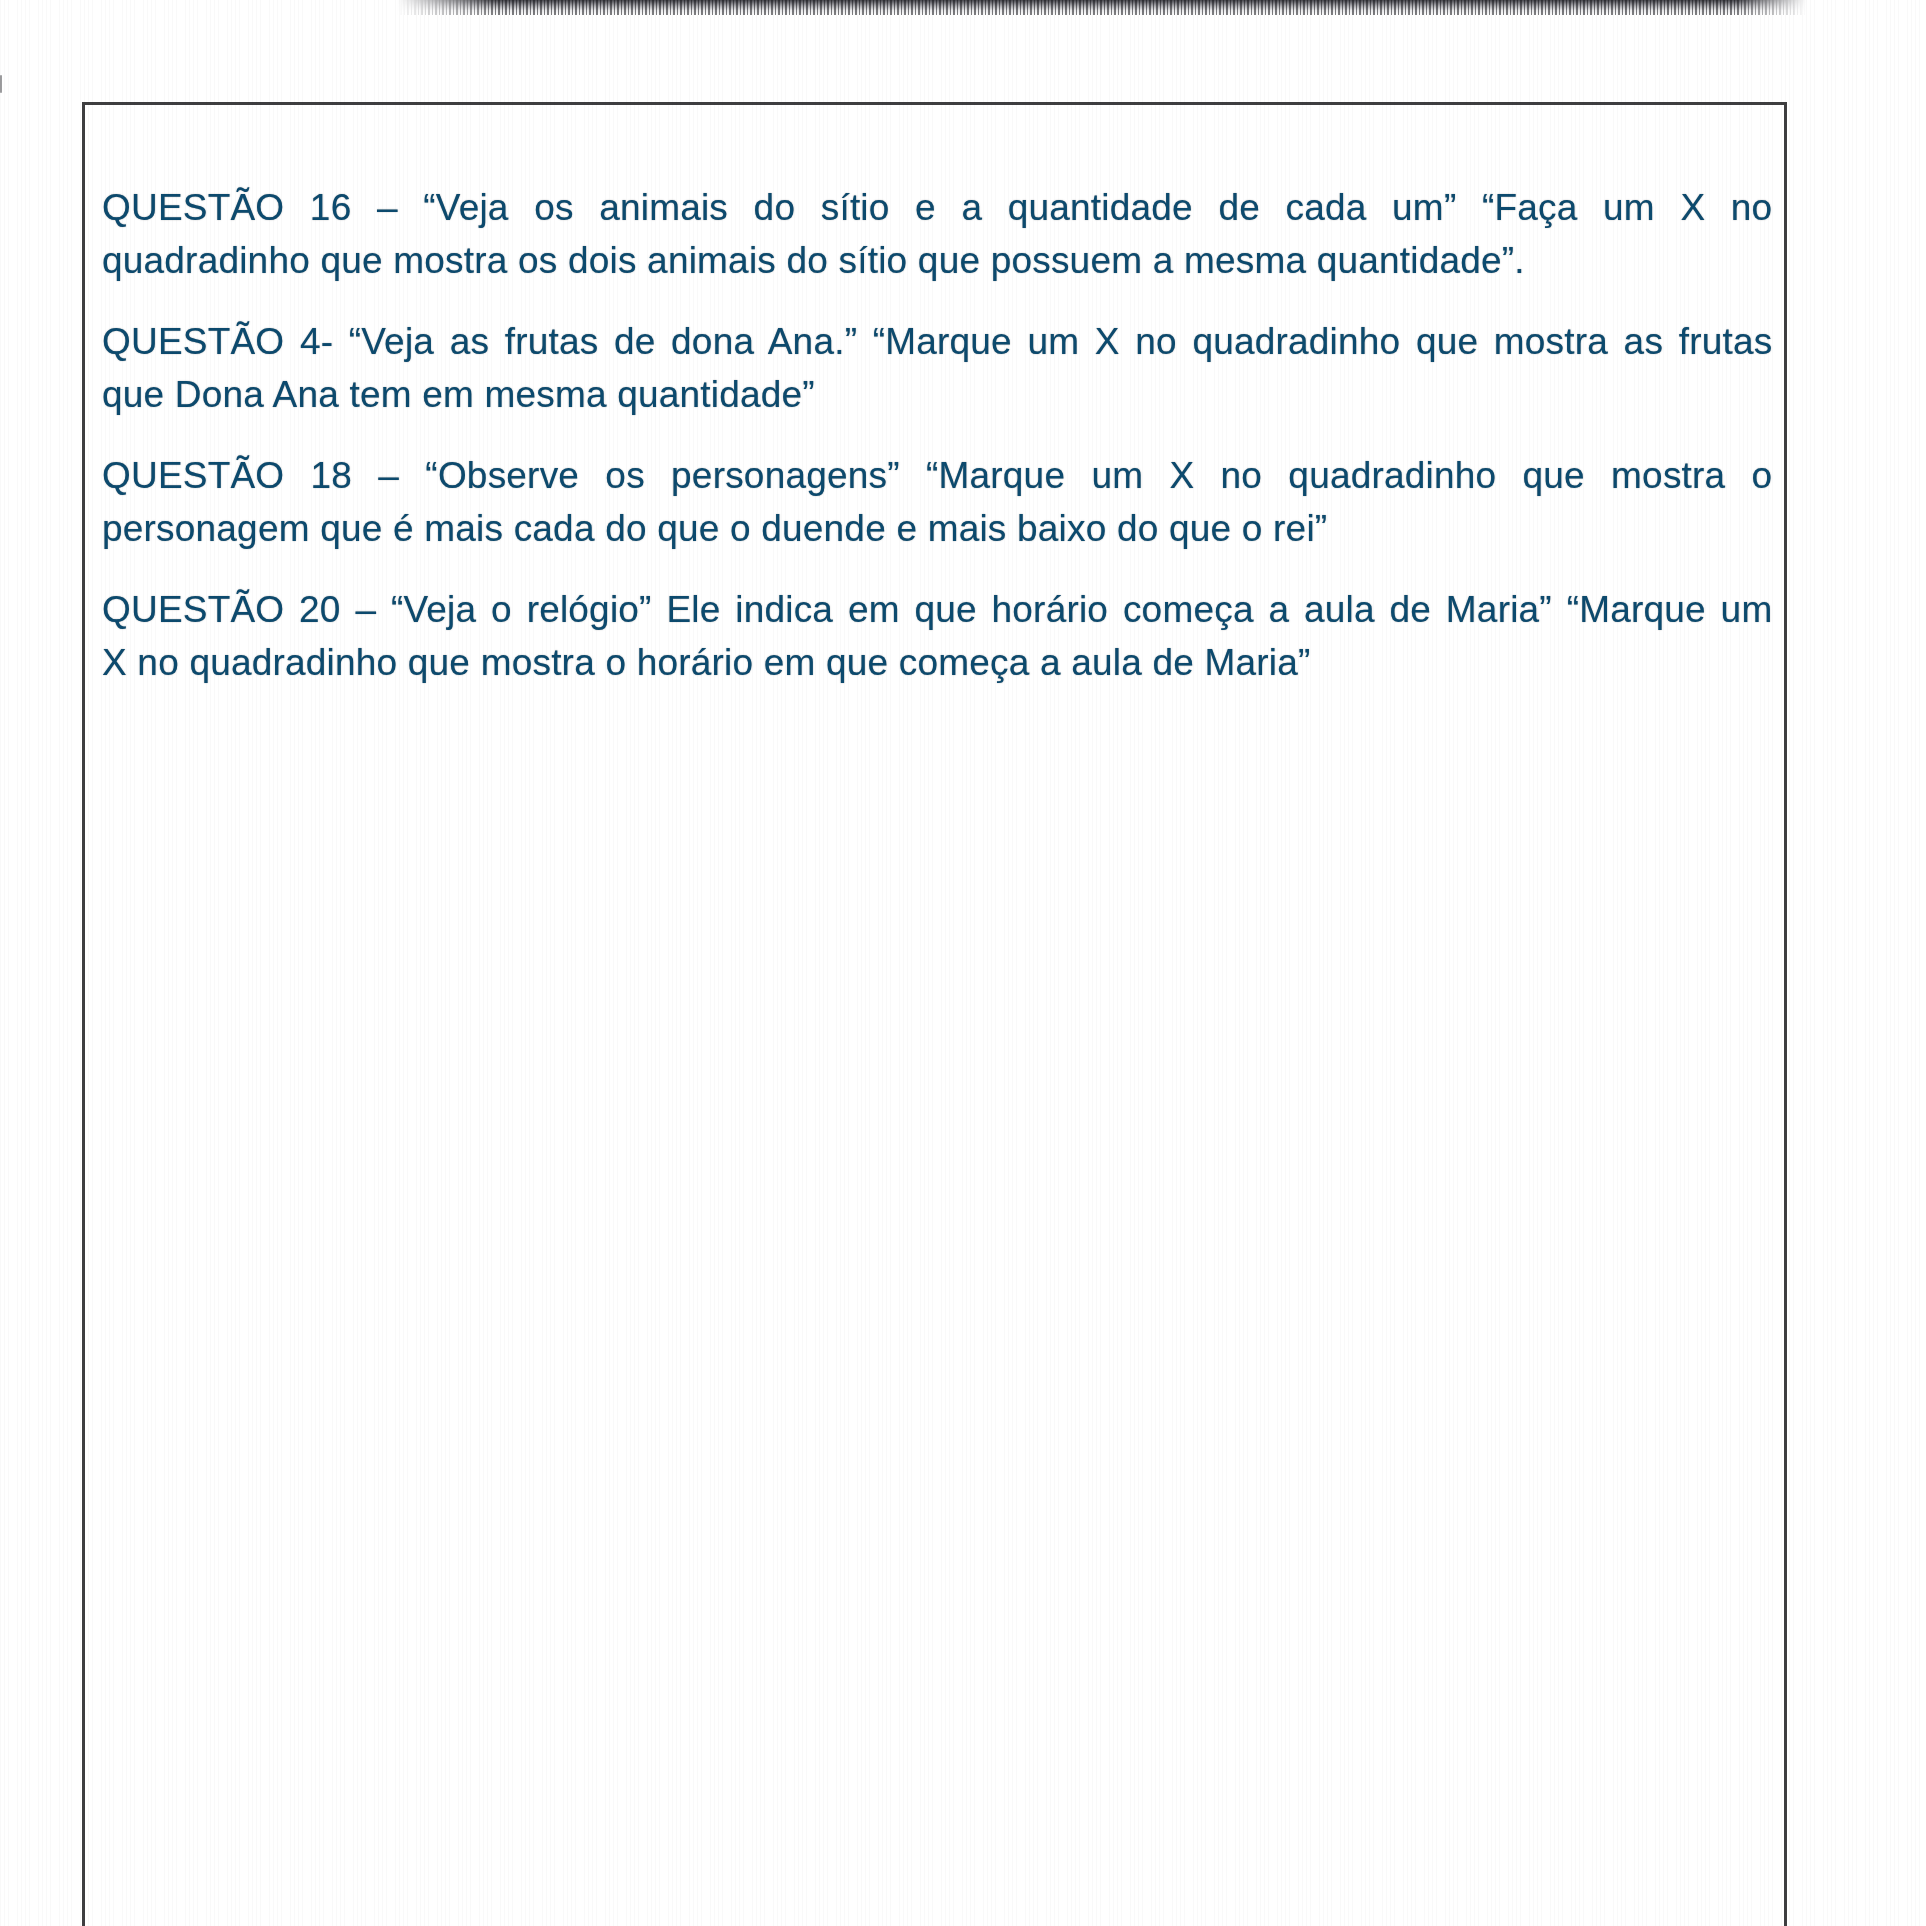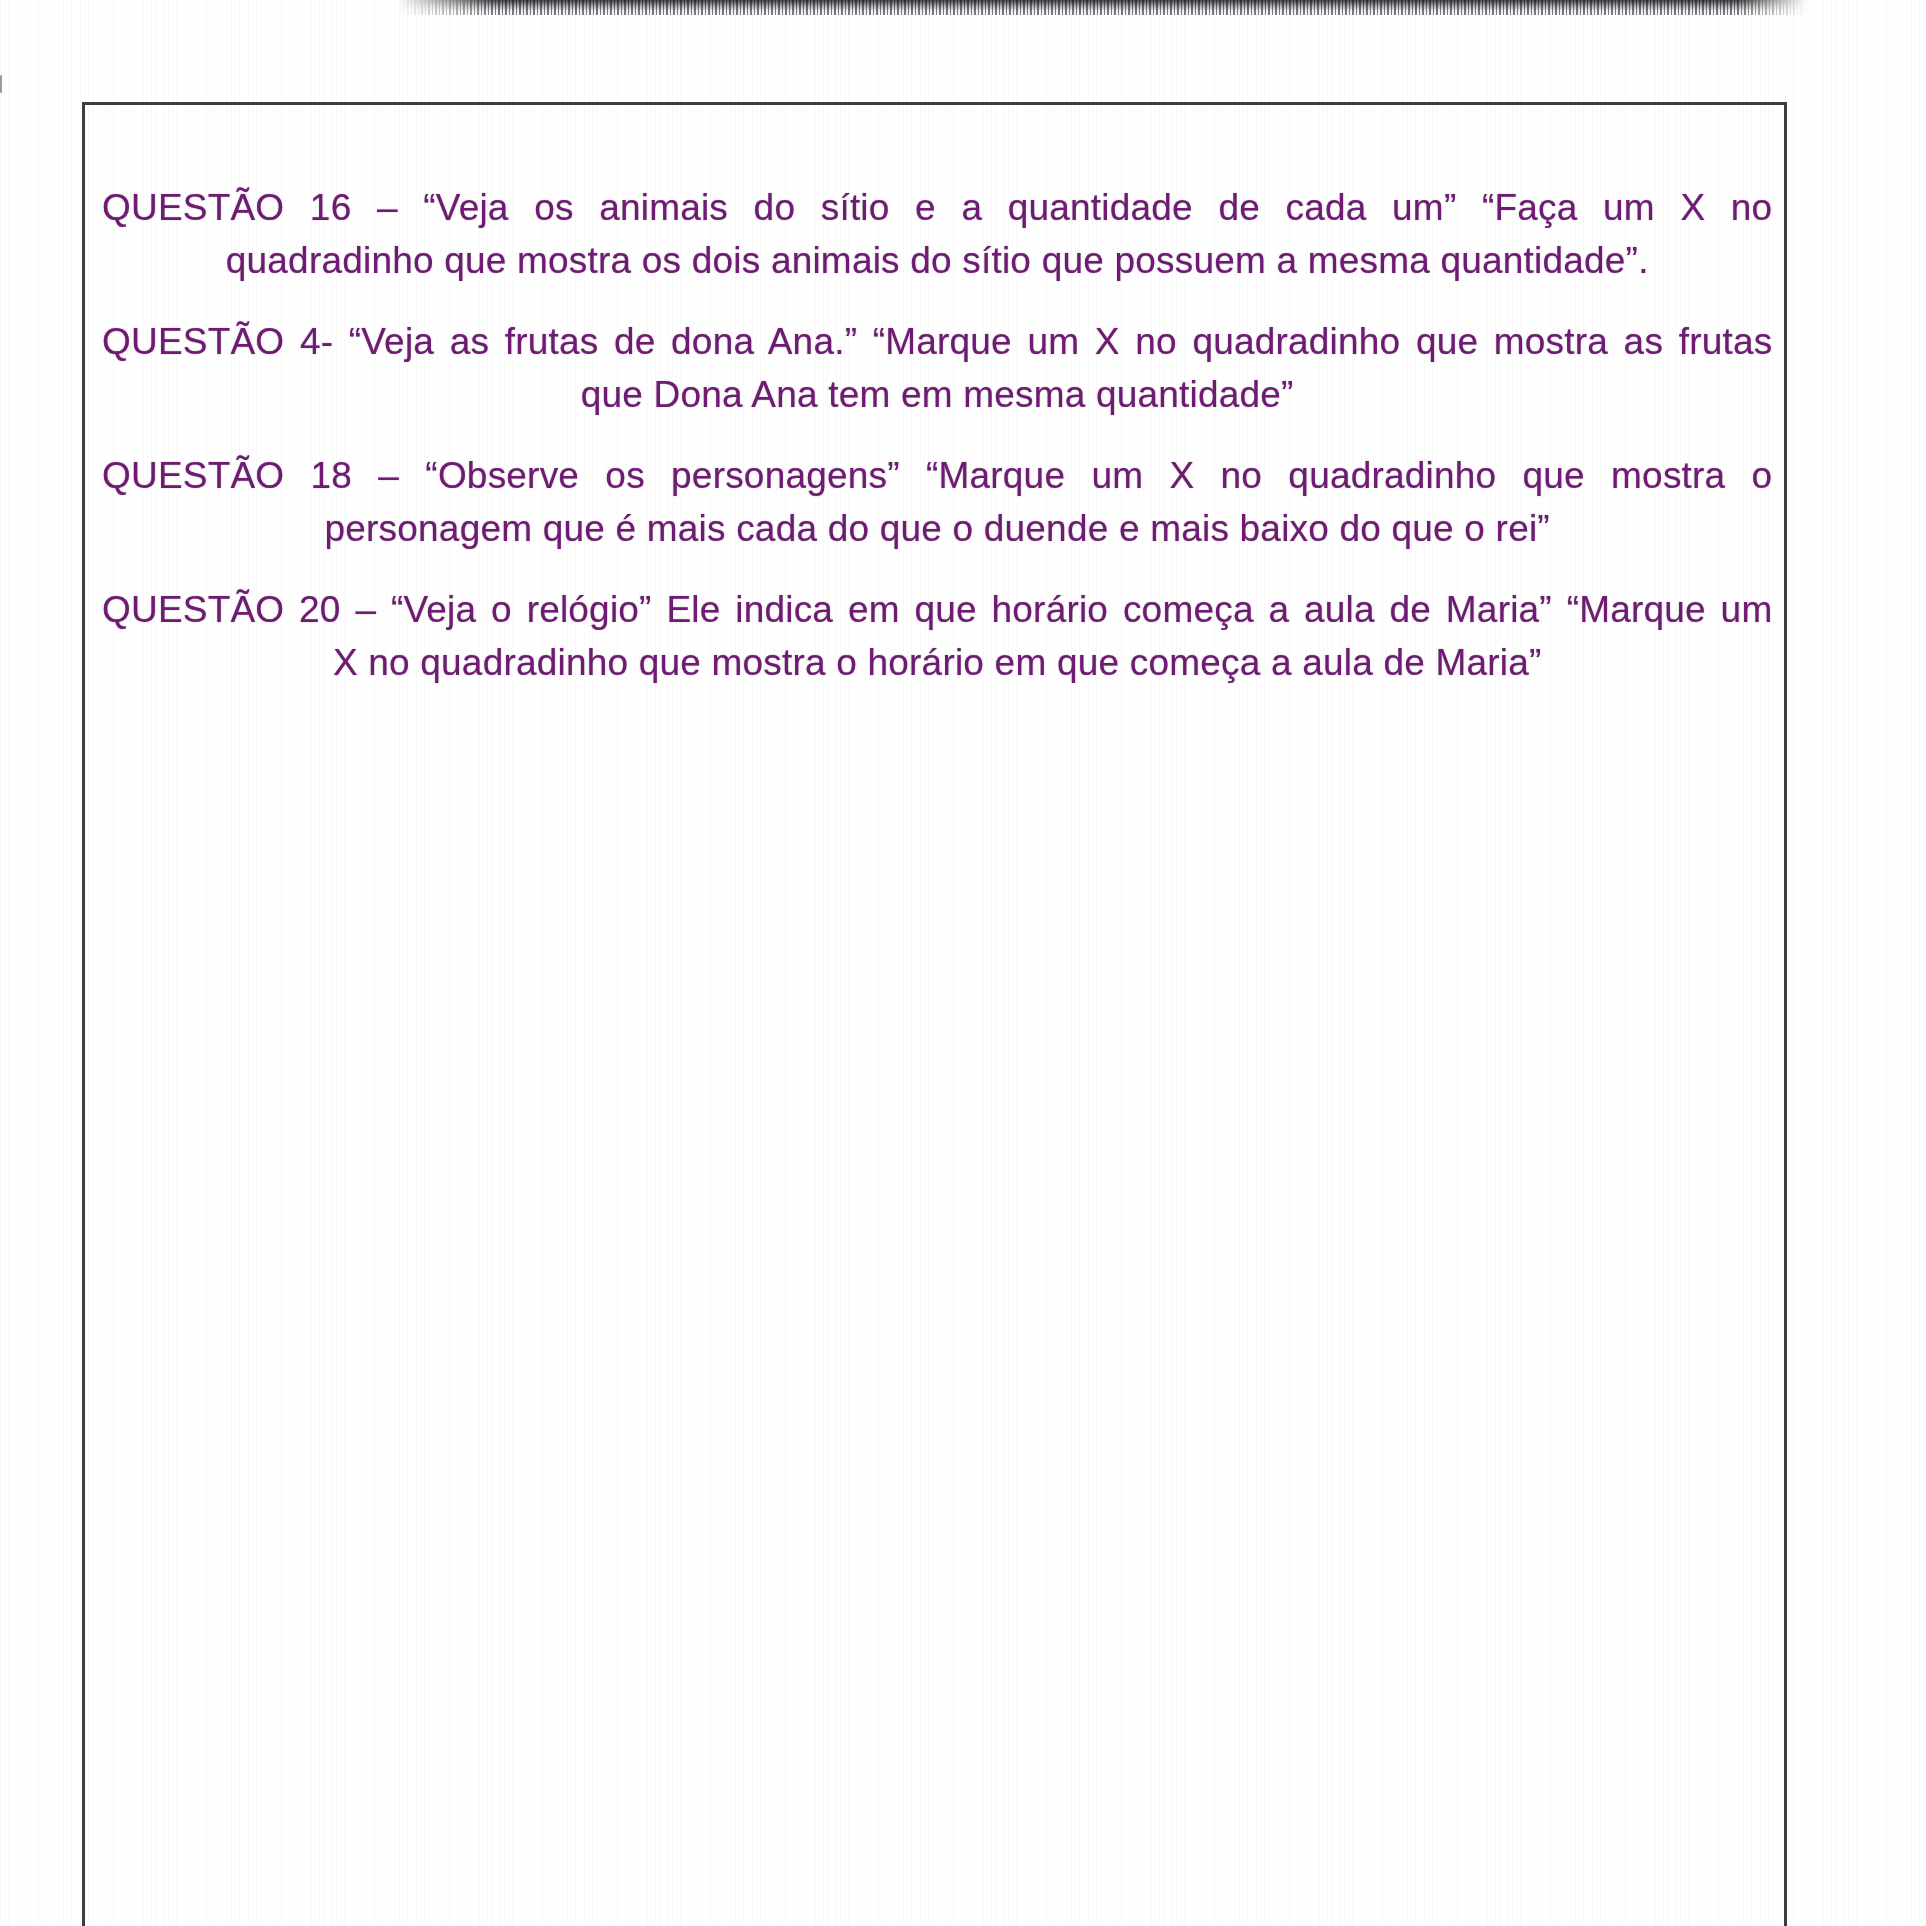--- a/index.html
+++ b/index.html
@@ -37,29 +37,29 @@
     background: #ffffff;
   }
   .frame-content {
     position: absolute; inset: 0;
     padding: 76px 11.6px 0 17px;
   }
 
   .question { margin: 0 0 28px 0; }
   .qline {
     font-size: 37px; line-height: 53px;
-    color: #701a75;
+    color: #0c4a6e;
     letter-spacing: 0.2px;
     text-shadow: 0 0 1.2px rgba(45,45,48,0.5);
   }
   .qline.first {
     text-align: justify;
     text-align-last: justify;
   }
-  .qline.second { text-align: center; }
+  .qline.second { text-align: left; }
 </style>
 </head>
 <body>
 
 <div class="scan-band-top"></div>
 <div class="scan-tick-left"></div>
 
 <div class="frame">
   <div class="frame-content">
 

